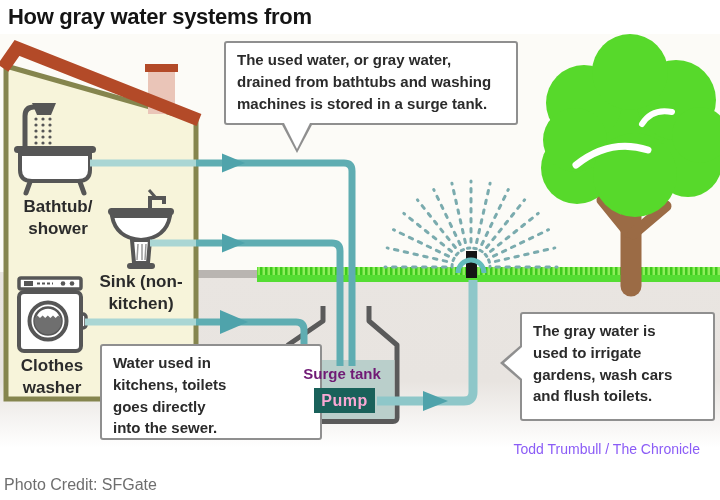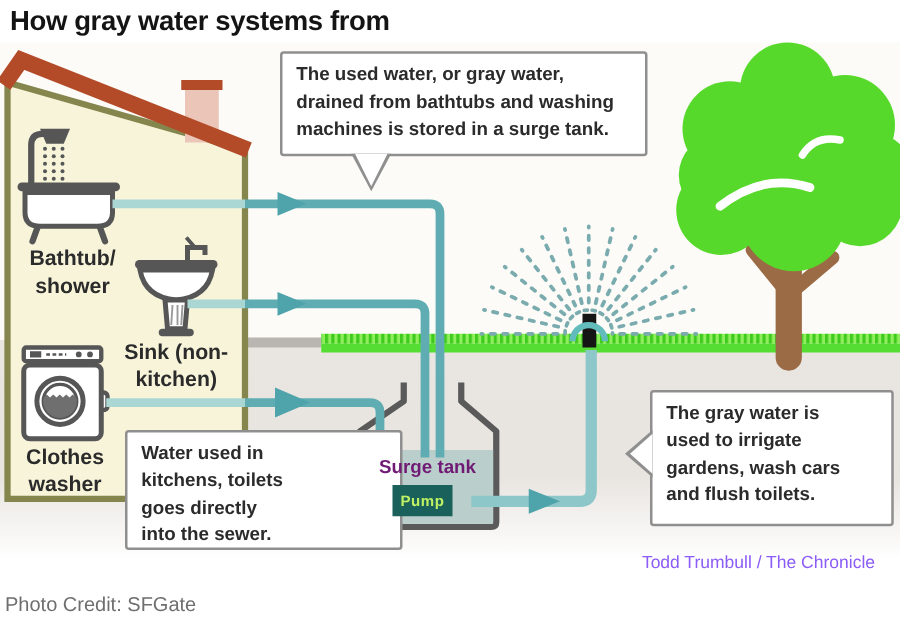--- a/index.html
+++ b/index.html
@@ -14,22 +14,22 @@
   .tail-down::before{content:"";position:absolute;left:55px;bottom:-30px;width:0;height:0;
     border-left:16px solid transparent;border-right:16px solid transparent;border-top:30px solid #8f8f8f;}
   .tail-down::after{content:"";position:absolute;left:58px;bottom:-26px;width:0;height:0;
     border-left:13px solid transparent;border-right:13px solid transparent;border-top:26px solid #fff;}
   .tail-left::before{content:"";position:absolute;left:-22px;top:30px;width:0;height:0;
     border-top:19px solid transparent;border-bottom:19px solid transparent;border-right:22px solid #8f8f8f;}
   .tail-left::after{content:"";position:absolute;left:-18px;top:33px;width:0;height:0;
     border-top:16px solid transparent;border-bottom:16px solid transparent;border-right:18px solid #fff;}
   .lbl{position:absolute;color:#2b2b2b;font-size:17px;font-weight:700;line-height:1.3;
     text-align:center;white-space:pre-line;}
-  .pump{position:absolute;left:314px;top:388px;width:48px;height:25px;background:#19615a;
-    color:#bef264;font-size:12px;font-weight:700;display:flex;align-items:center;
+  .pump{position:absolute;left:314px;top:388px;width:61px;height:25px;background:#19615a;
+    color:#f9a8d4;font-size:16px;font-weight:700;display:flex;align-items:center;
     justify-content:center;letter-spacing:0.5px;}
   .surge{position:absolute;left:292px;top:365px;width:100px;text-align:center;
     color:#701a75;font-size:15px;font-weight:700;}
   .credit{position:absolute;left:400px;top:441px;width:300px;text-align:right;
     font-size:14px;color:#8b5cf6;}
   .photo{position:absolute;left:4px;top:476px;font-size:16px;color:#6e6e6e;}
   #spray-rays line{stroke:#7aabae;stroke-width:3;stroke-dasharray:3.5 6.5;stroke-linecap:round;}
   .sprayarc{stroke:#7aabae;stroke-width:3;stroke-dasharray:2.5 4;fill:none;stroke-linecap:round;}
 </style>
 </head>

